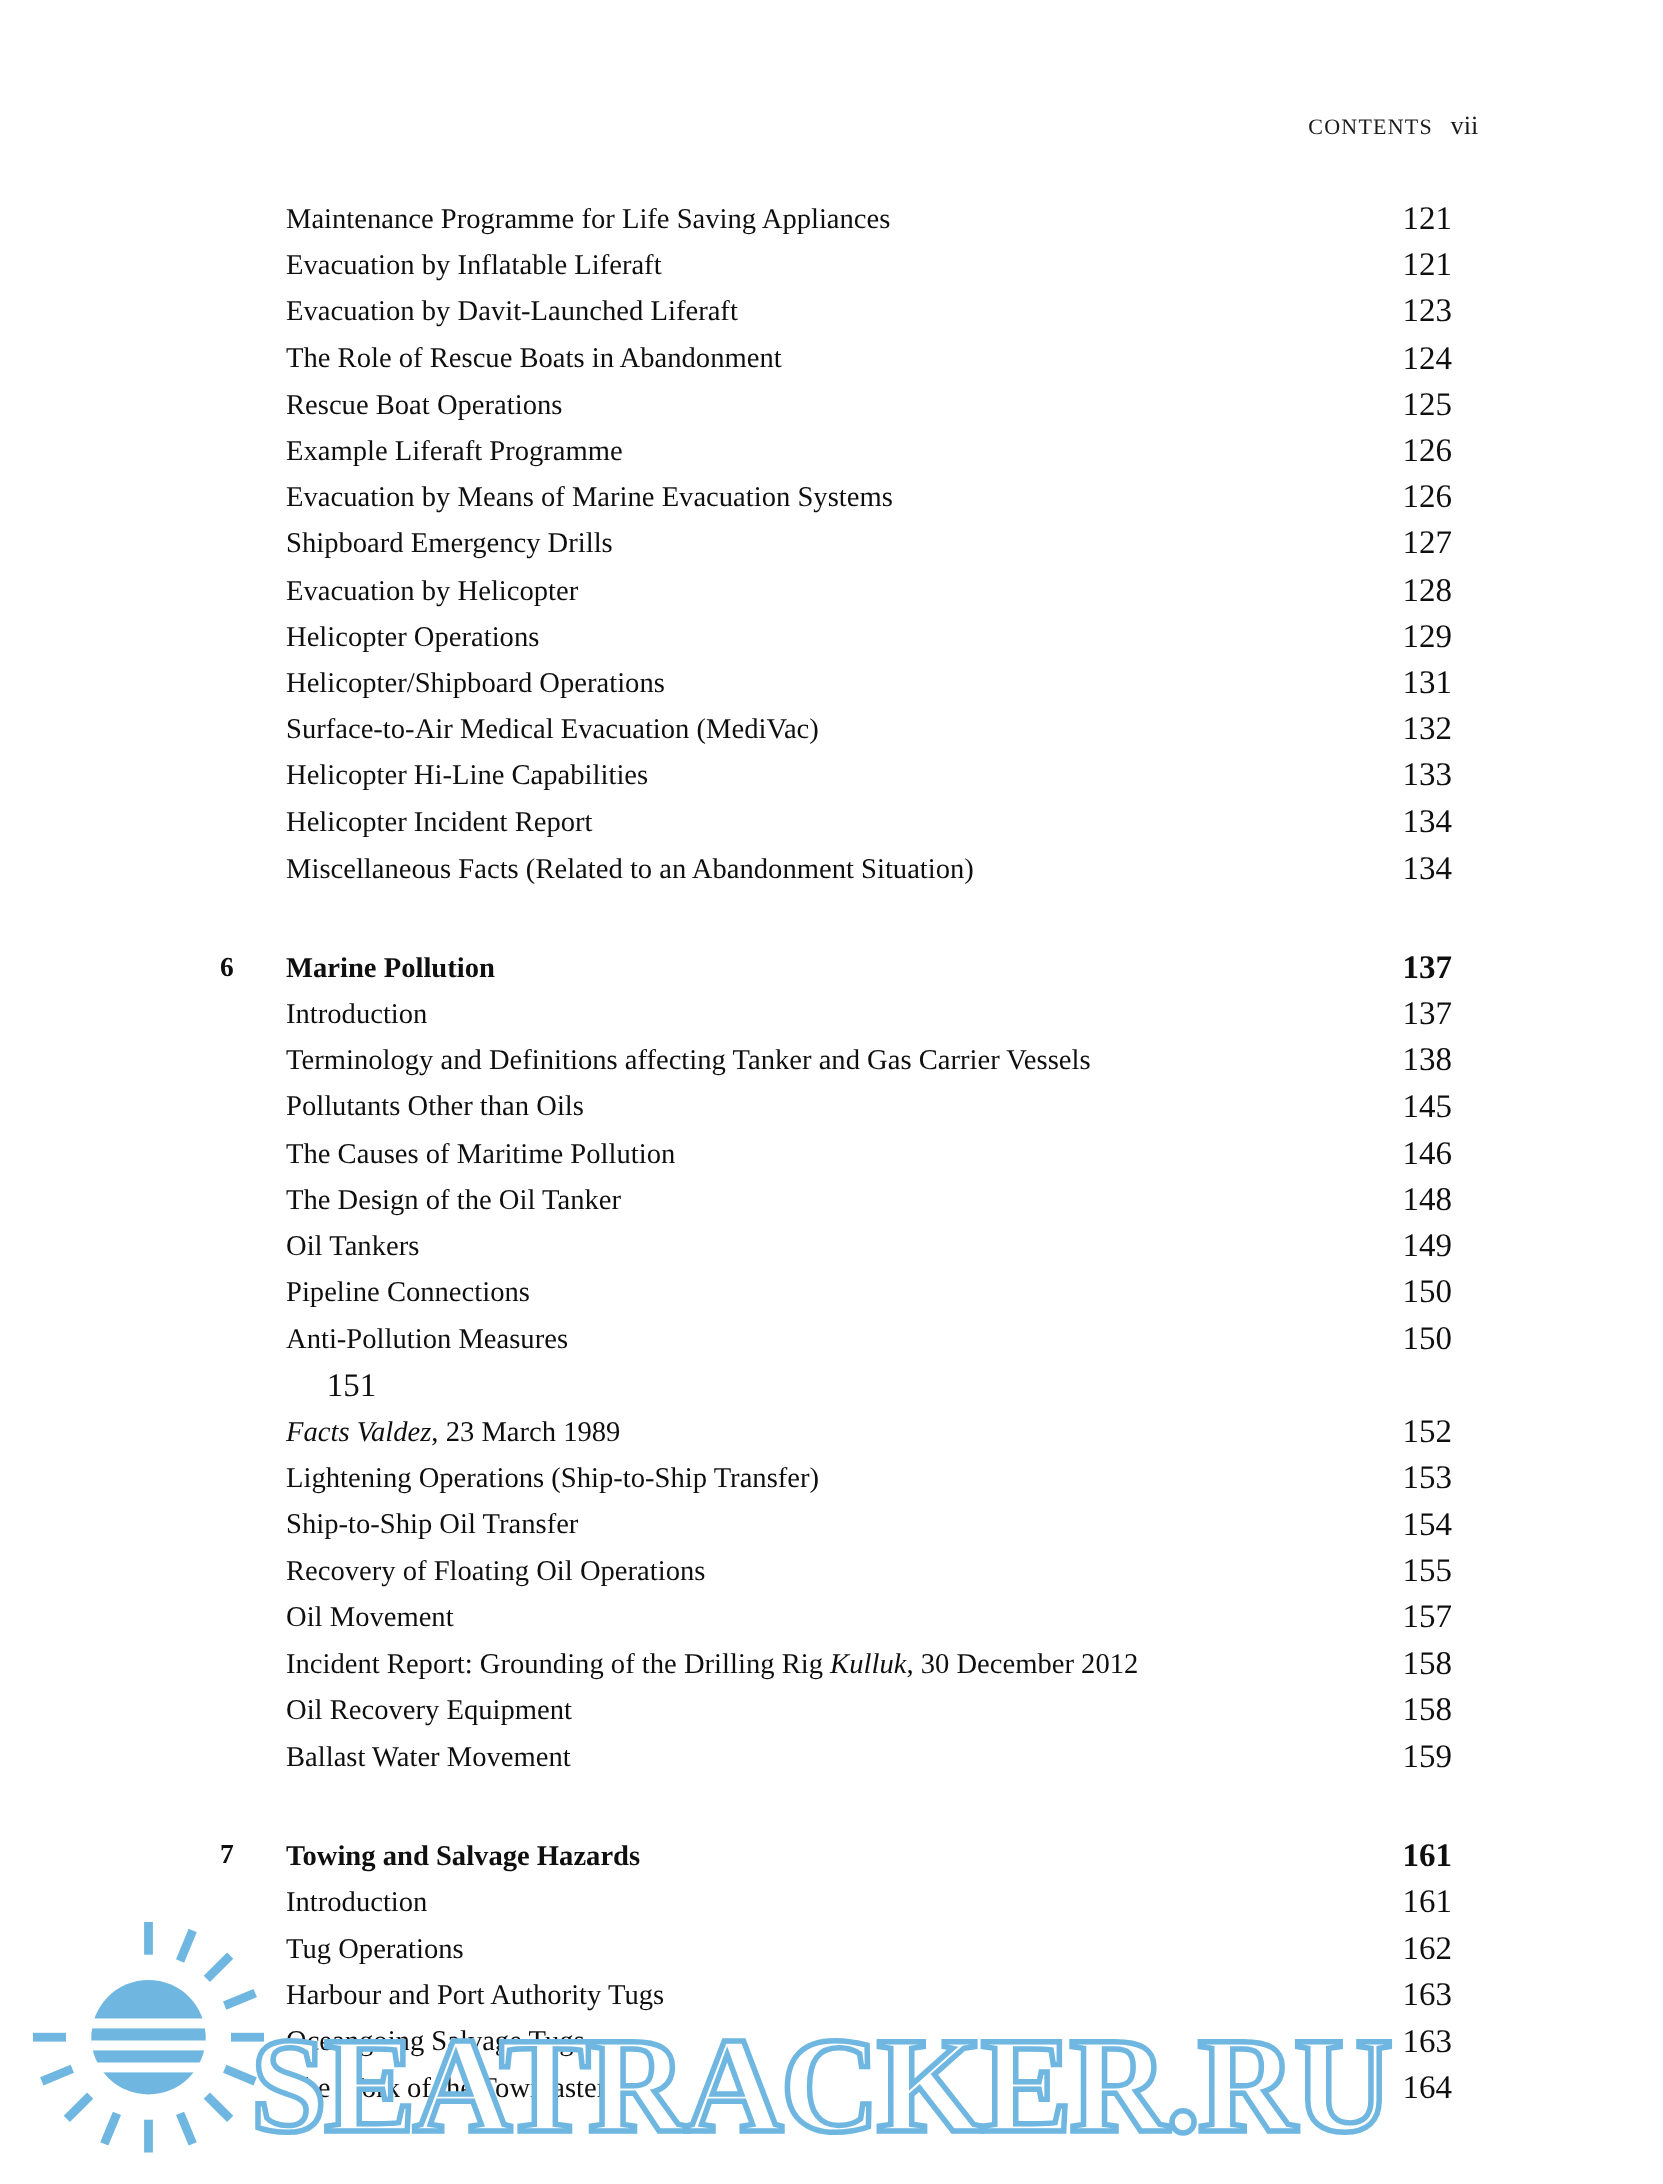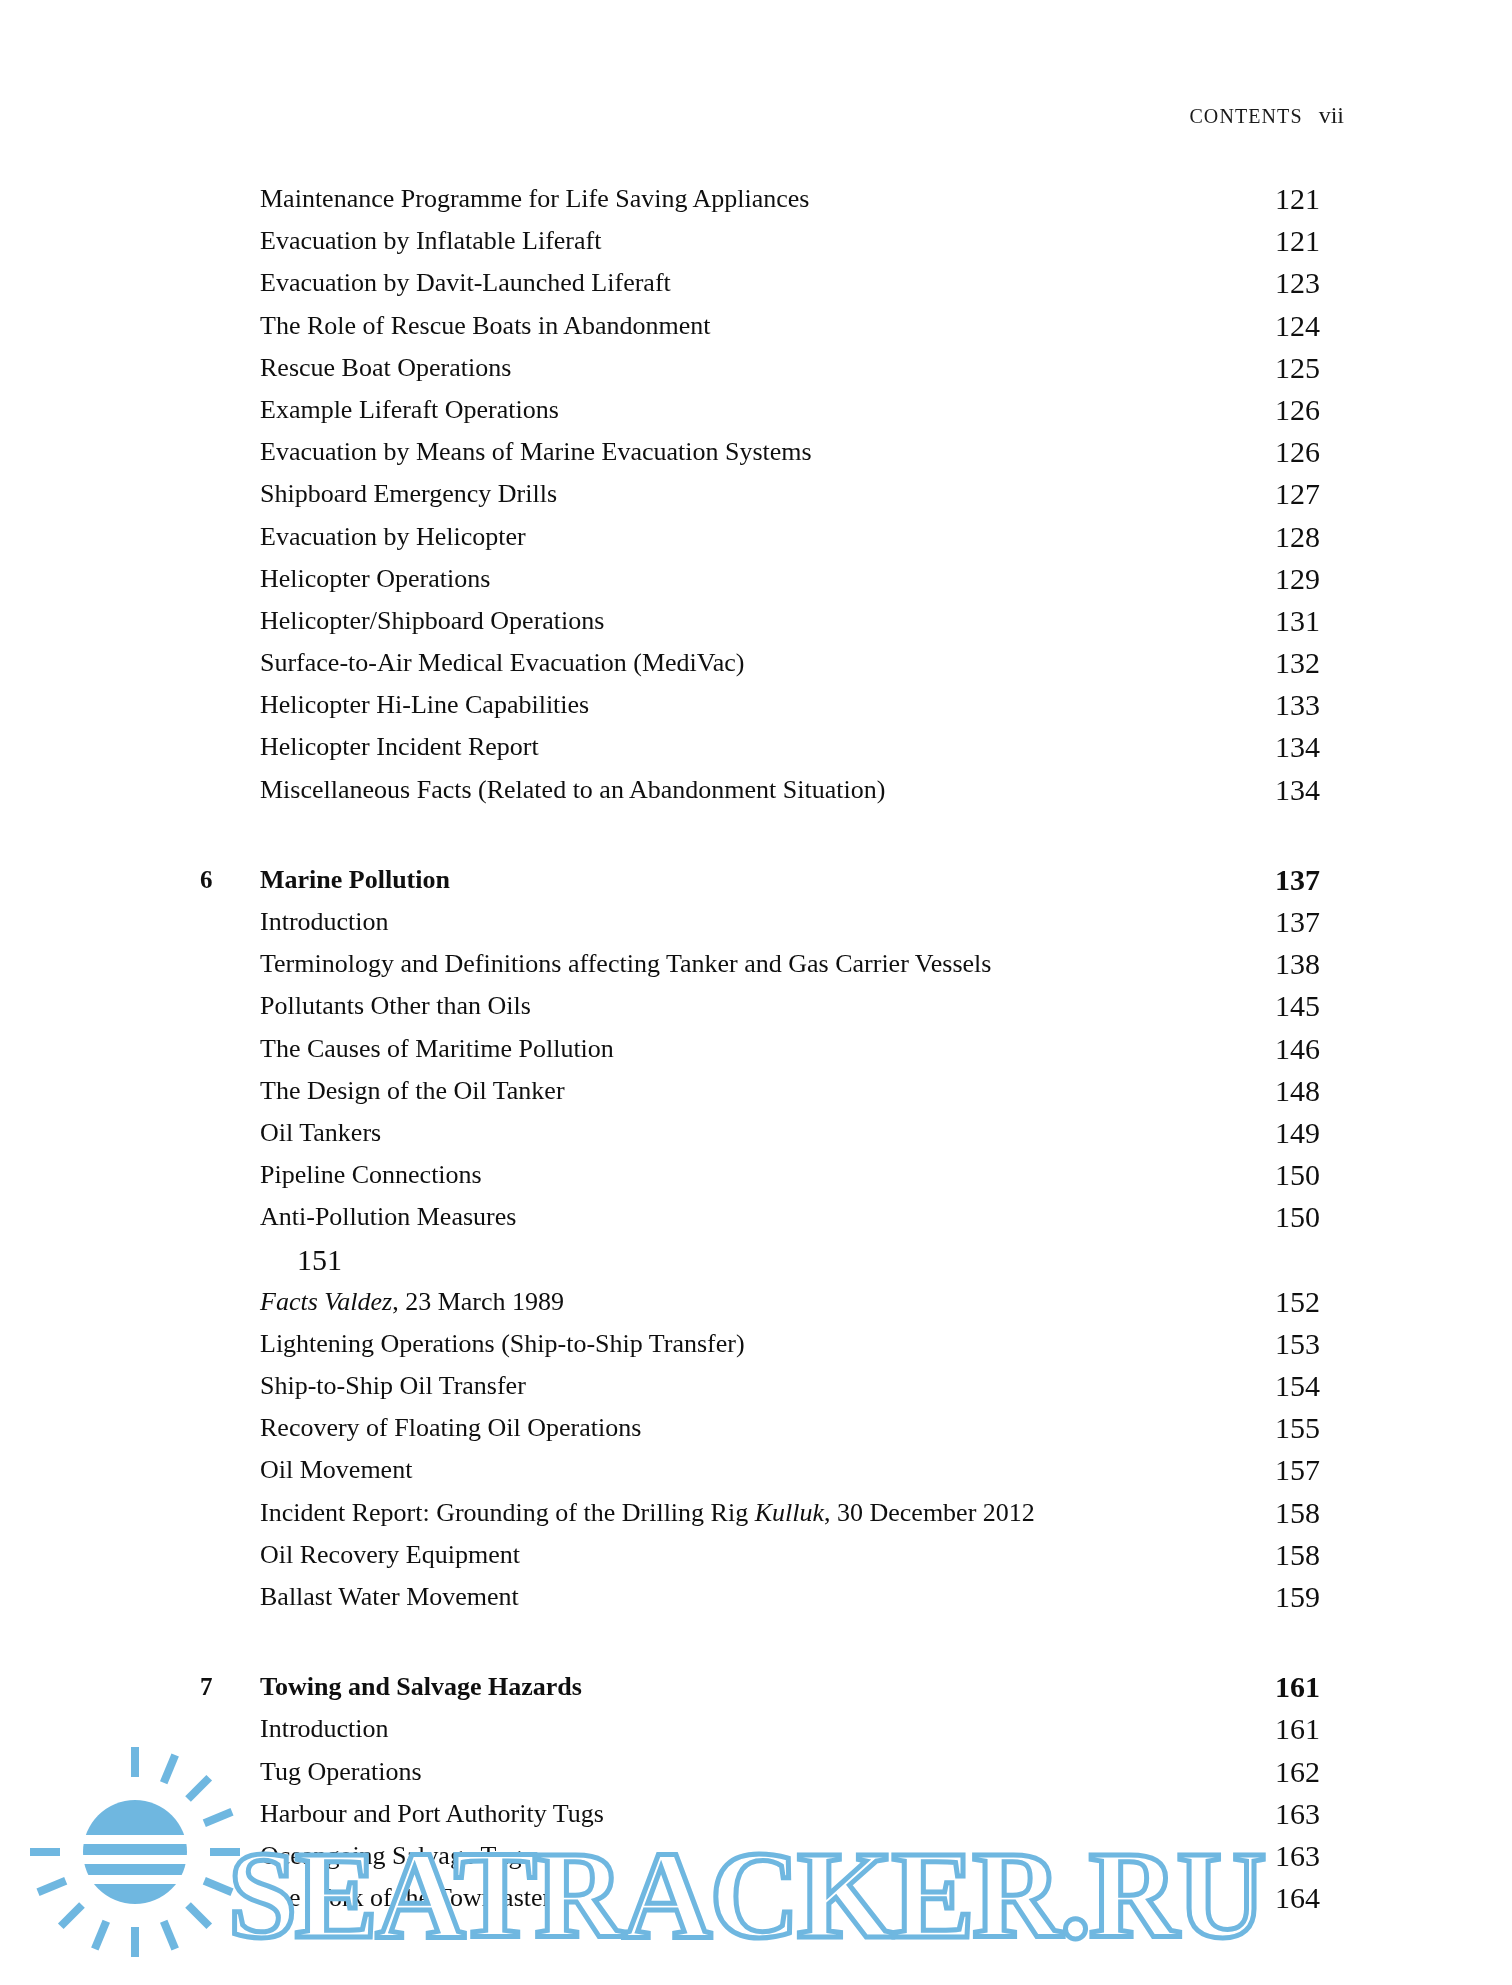--- a/index.html
+++ b/index.html
@@ -136,21 +136,21 @@
         <span class="label">The Role of Rescue Boats in Abandonment</span>
         <span class="pg">124</span>
       </div>
       <div class="toc-row">
         <span class="num"></span>
         <span class="label">Rescue Boat Operations</span>
         <span class="pg">125</span>
       </div>
       <div class="toc-row">
         <span class="num"></span>
-        <span class="label">Example Liferaft Operations</span>
+        <span class="label">Example Liferaft Programme</span>
         <span class="pg">126</span>
       </div>
       <div class="toc-row">
         <span class="num"></span>
         <span class="label">Evacuation by Means of Marine Evacuation Systems</span>
         <span class="pg">126</span>
       </div>
       <div class="toc-row">
         <span class="num"></span>
         <span class="label">Shipboard Emergency Drills</span>

